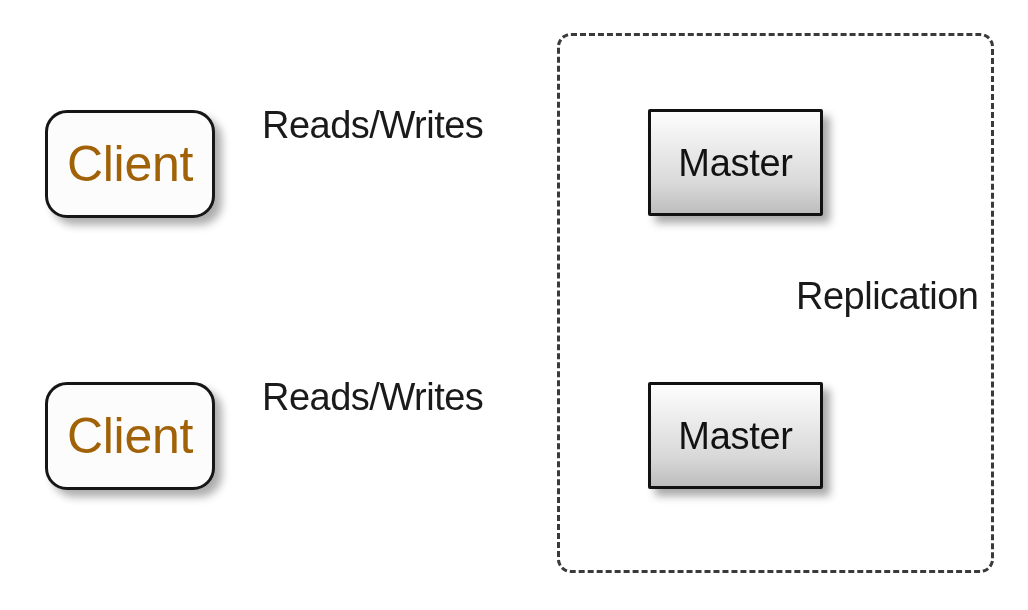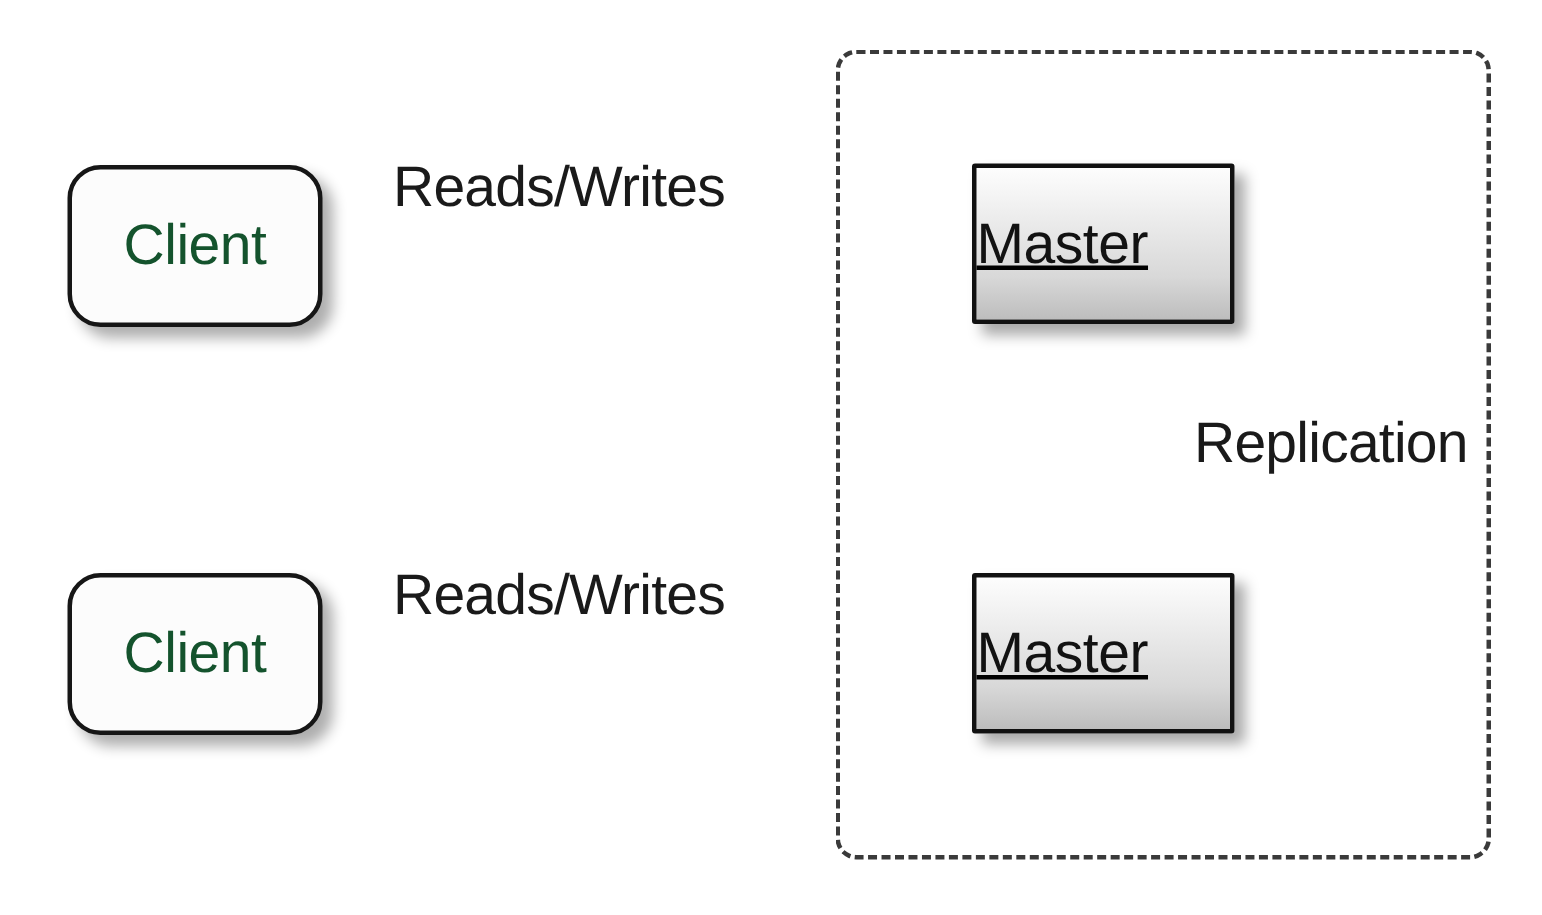--- a/index.html
+++ b/index.html
@@ -31,37 +31,37 @@
     box-sizing: border-box;
     background: #fcfcfc;
     border: 3.5px solid #161616;
     border-radius: 22px;
     box-shadow: 7px 7px 9px rgba(0,0,0,0.32);
     display: flex;
     align-items: center;
     justify-content: center;
   }
   .node-client .node-label {
-    font-size: 38px;
-    color: #14532d;
+    font-size: 50px;
+    color: #a16207;
     letter-spacing: -0.3px;
     line-height: 1;
   }
 
   
   .node-master {
     position: absolute;
     box-sizing: border-box;
     background: linear-gradient(to bottom, #fdfdfd 0%, #f2f2f2 22%, #d8d8d8 72%, #bdbdbd 100%);
     border: 3.5px solid #111111;
     border-radius: 2px;
     box-shadow: 7px 7px 9px rgba(0,0,0,0.34);
     display: flex;
     align-items: center;
-    text-decoration: underline;
+    justify-content: center;
   }
   .node-master .node-label {
     font-size: 38px;
     color: #121212;
     letter-spacing: -0.3px;
     line-height: 1;
   }
 
   
   .edge-label {

